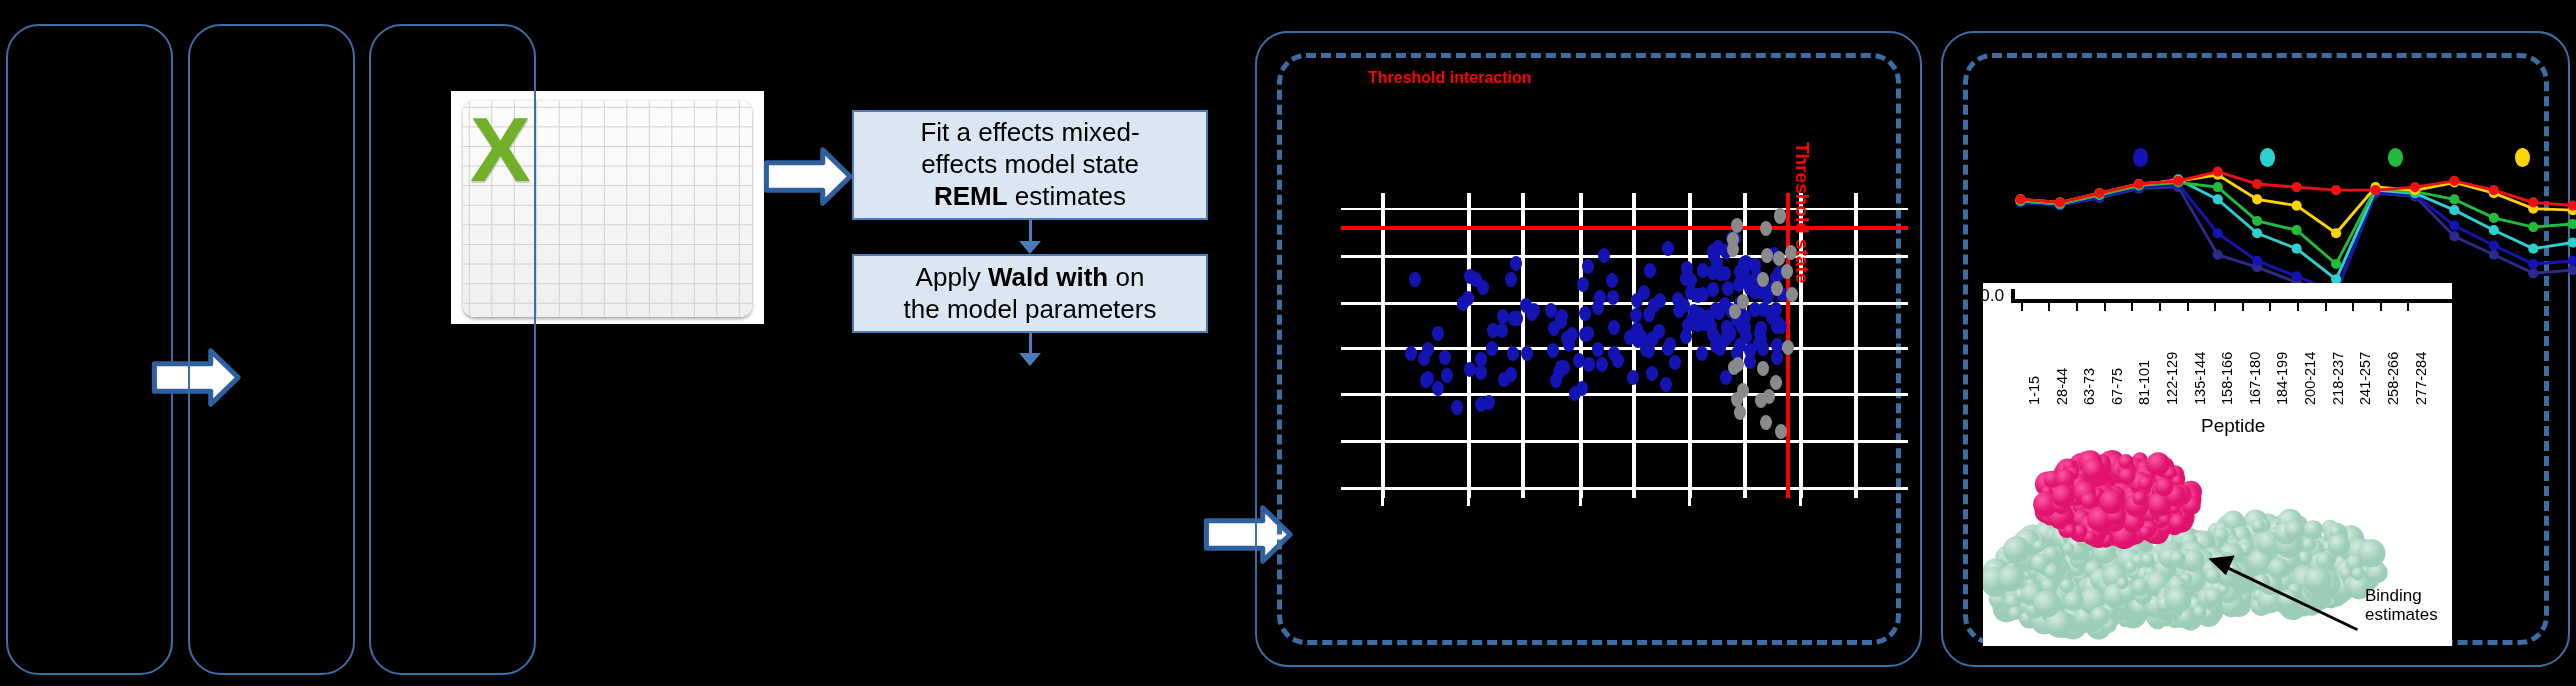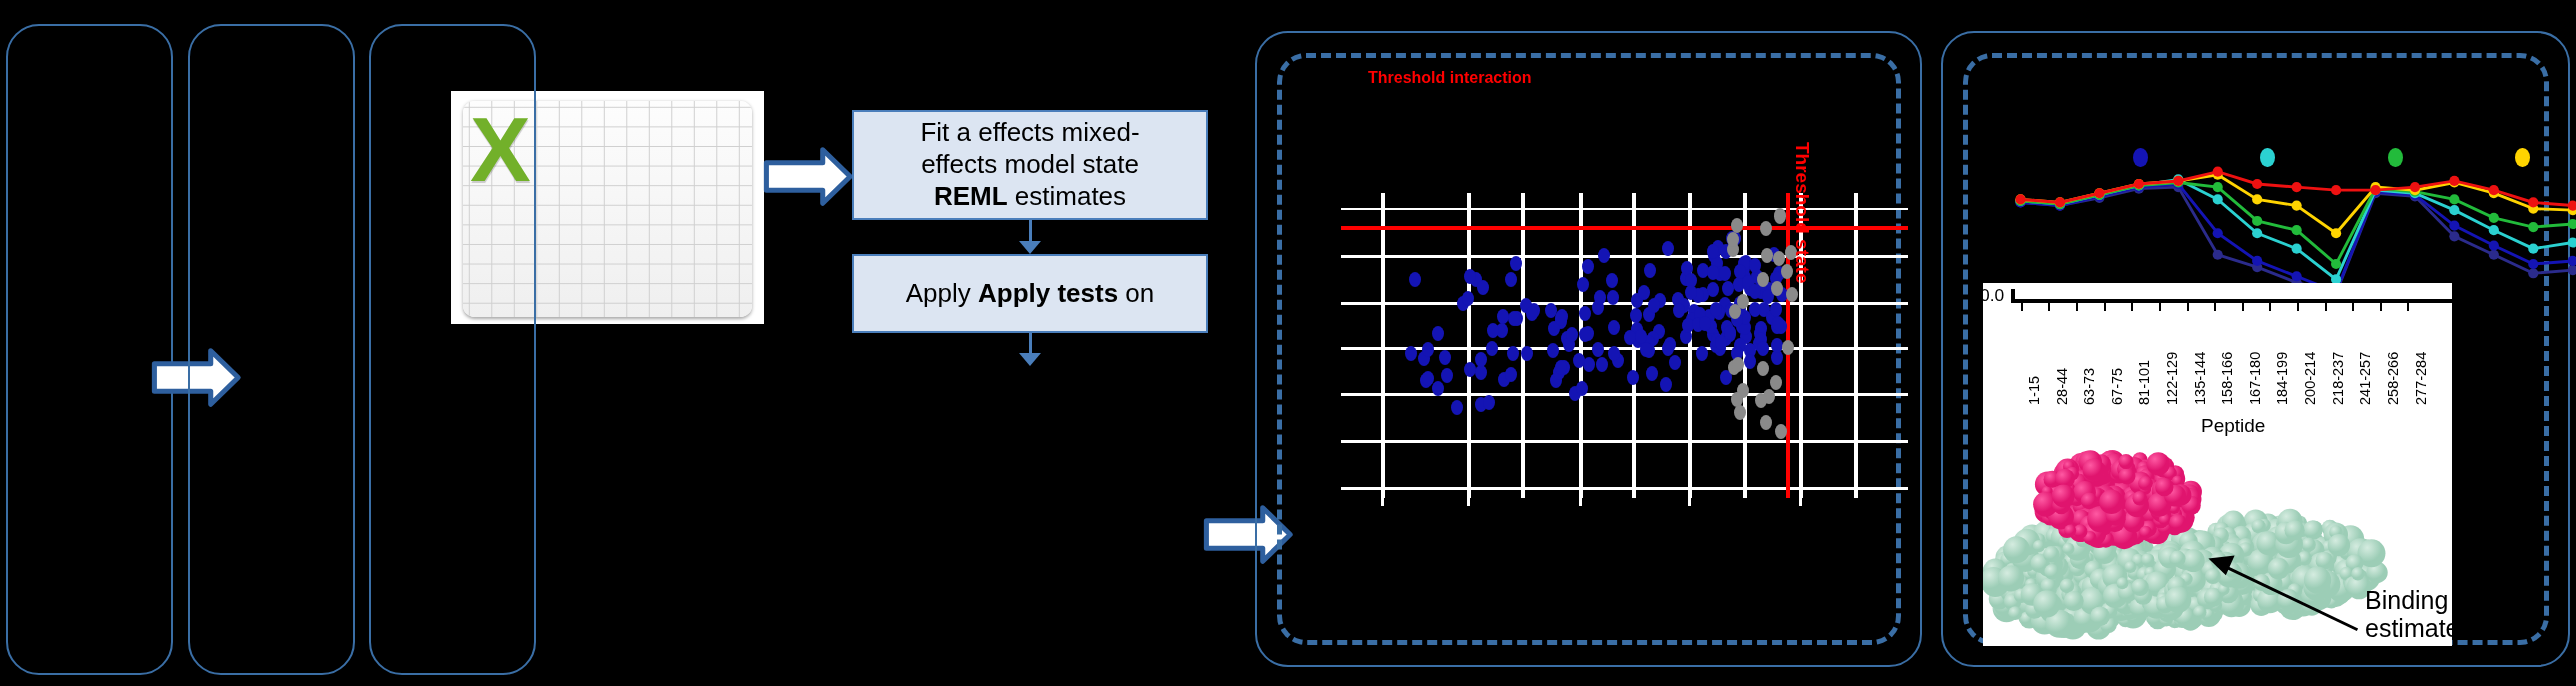--- a/index.html
+++ b/index.html
@@ -55,21 +55,21 @@
   .vtick{position:absolute;width:2.9px;background:#fff;}
 
   
   #fig-white{position:absolute;background:#fff;}
   .pep-label{position:absolute;font-size:14.5px;color:#000;white-space:nowrap;
              transform:rotate(-90deg);transform-origin:left top;}
   .pep-axis-title{position:absolute;font-size:19px;color:#000;}
   .axis-line{position:absolute;background:#000;}
   .ytick-lbl{position:absolute;font-size:17.4px;color:#000;white-space:nowrap;}
   .legend-dot{position:absolute;width:14.5px;height:19px;border-radius:50%;}
-  .bind-lbl{position:absolute;font-size:25px;color:#000;line-height:1.1;white-space:nowrap;}
+  .bind-lbl{position:absolute;font-size:17px;color:#000;line-height:1.1;white-space:nowrap;}
 </style>
 </head>
 <body>
 
 <div id="stage">
 
   <div class="panel" style="left:5.8px;top:24px;width:167px;height:651px;"></div>
 
   <div class="arrow" style="left:151px;top:345px;">
     <svg width="92" height="65" viewBox="0 0 126 90">
@@ -100,21 +100,22 @@
       <span>effects model state</span><br>
       <b>REML</b><span> estimates</span>
     </div>
   </div>
 
   <div class="connector" style="left:1029px;top:220px;height:23px;"></div>
   <div class="connector-head" style="left:1019px;top:241px;"></div>
 
   <div class="pbox" style="left:852px;top:254px;width:356px;height:79px;">
     <div>
-      <span>Apply </span><b>Apply tests</b><span> on</span><br>
+      <span>Apply </span><b>Wald with</b><span> on</span><br>
+      <span>the model parameters</span>
     </div>
   </div>
 
   <div class="connector" style="left:1029px;top:332px;height:23px;"></div>
   <div class="connector-head" style="left:1019px;top:353px;"></div>
 
 
   <div class="arrow" style="left:1203px;top:502px;">
     <svg width="92" height="65" viewBox="0 0 126 90">
       <path d="M4 26 H82 V8 L120 45 L82 82 V64 H4 Z" fill="#ffffff" stroke="#2e5f9e" stroke-width="7" stroke-linejoin="round"></path>

